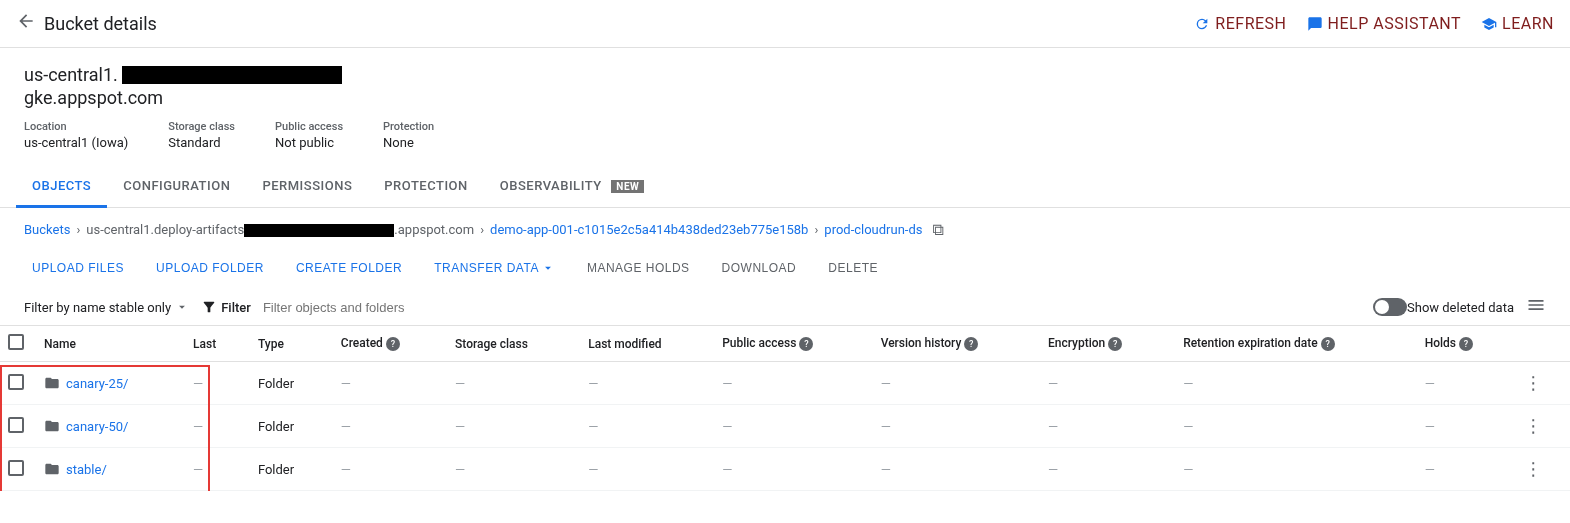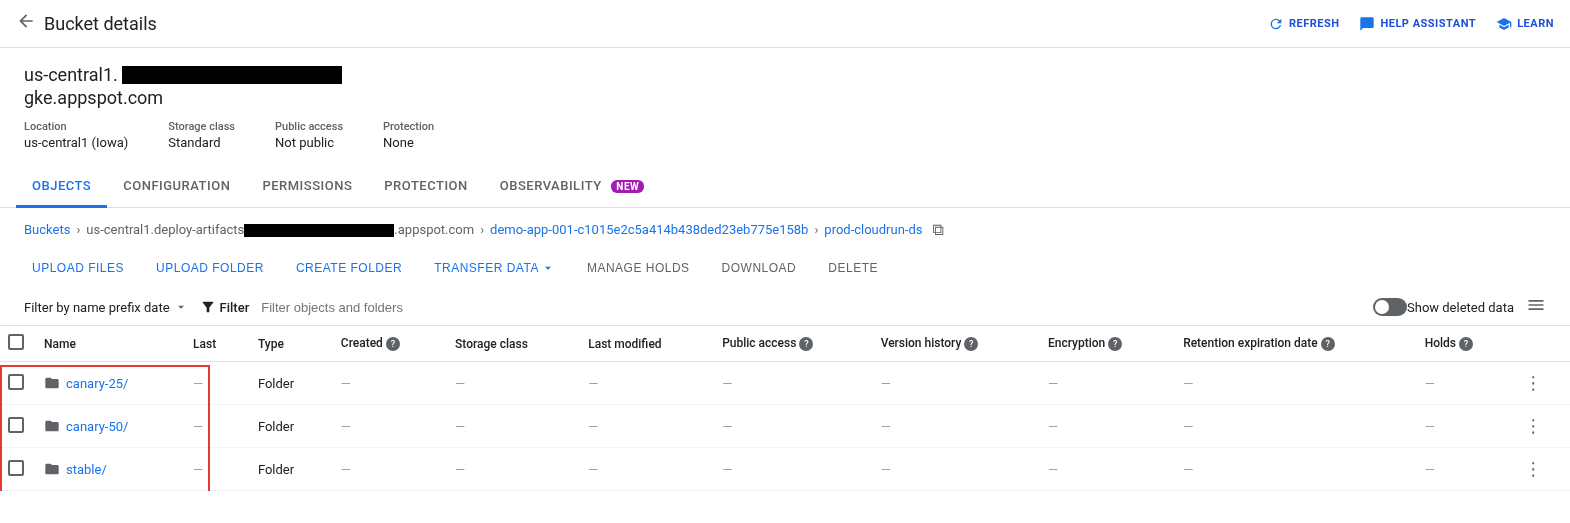--- a/index.html
+++ b/index.html
@@ -7,36 +7,36 @@
     
     
     .top-nav {
       display: flex; align-items: center; padding: 0 16px; height: 48px;
       border-bottom: 1px solid #e0e0e0;
     }
     .top-nav-left { display: flex; align-items: center; gap: 8px; flex: 1; }
     .back-btn { color: #5f6368; cursor: pointer; font-size: 20px; background: none; border: none; }
     .page-title { font-size: 18px; font-weight: 400; color: #202124; }
     .top-nav-right { display: flex; align-items: center; gap: 20px; }
-    .nav-action { display: flex; align-items: center; gap: 5px; color: #1d4ed8; font-size: 11px; font-weight: 700; cursor: pointer; text-transform: uppercase; letter-spacing: 0.5px; }
+    .nav-action { display: flex; align-items: center; gap: 5px; color: #7f1d1d; font-size: 16px; font-weight: 400; cursor: pointer; text-transform: uppercase; letter-spacing: 0.5px; }
     .nav-action svg { width: 16px; height: 16px; }
 
     
     .bucket-header { padding: 16px 24px 8px; }
     .bucket-name { font-size: 18px; font-weight: 400; color: #202124; display: flex; align-items: center; gap: 4px; }
     .bucket-name-redacted { display: inline-block; background: #000; width: 220px; height: 18px; vertical-align: middle; }
     .bucket-meta { display: flex; gap: 40px; margin-top: 12px; align-items: center; }
     .meta-item label { font-size: 11px; color: #5f6368; font-weight: 500; display: block; margin-bottom: 2px; }
     .meta-item span { font-size: 13px; color: #202124; }
 
     
     .tabs { display: flex; border-bottom: 1px solid #e0e0e0; padding: 0 16px; margin-top: 8px; }
     .tab { padding: 12px 16px; font-size: 13px; font-weight: 500; color: #5f6368; cursor: pointer; text-transform: uppercase; letter-spacing: 0.5px; border-bottom: 3px solid transparent; margin-bottom: -1px; }
     .tab.active { color: #1a73e8; border-bottom-color: #1a73e8; }
-    .tab-badge { background: #a21caf; color: #fff; font-size: 10px; font-weight: 700; padding: 1px 5px; border-radius: 6px; margin-left: 6px; vertical-align: middle; }
+    .tab-badge { background: #737373; color: #fff; font-size: 10px; font-weight: 700; padding: 1px 5px; border-radius: 0; margin-left: 6px; vertical-align: middle; }
 
     
     .breadcrumb { display: flex; align-items: center; padding: 12px 24px; gap: 6px; font-size: 13px; color: #1a73e8; flex-wrap: wrap; }
     .breadcrumb span { color: #5f6368; }
     .breadcrumb a { color: #1a73e8; cursor: pointer; text-decoration: none; }
     .breadcrumb .redacted-crumb { display: inline-block; background: #000; width: 150px; height: 13px; vertical-align: middle; }
     .copy-icon { cursor: pointer; color: #5f6368; font-size: 16px; margin-left: 4px; }
 
     
     .toolbar { display: flex; padding: 4px 24px 8px; gap: 16px; }
@@ -175,21 +175,21 @@
         <path d="M7 10l5 5 5-5z"></path>
       </svg>
   </button>
   <button class="toolbar-btn toolbar-btn-plain" style="color:#5f6368">MANAGE HOLDS</button>
   <button class="toolbar-btn toolbar-btn-plain" style="color:#5f6368">DOWNLOAD</button>
   <button class="toolbar-btn toolbar-btn-plain" style="color:#5f6368">DELETE</button>
 </div>
 
 <div class="filter-row">
   <div class="filter-prefix">
-    <span>Filter by name prefix date</span>
+    <span>Filter by name stable only</span>
     <svg width="14" height="14" viewBox="0 0 24 24" fill="#5f6368">
         <path d="M7 10l5 5 5-5z"></path>
       </svg>
   </div>
   <div class="filter-btn">
     <svg width="16" height="16" viewBox="0 0 24 24" fill="#202124">
         <path d="M4.25 5.61C6.27 8.2 10 13 10 13v6c0 .55.45 1 1 1h2c.55 0 1-.45 1-1v-6s3.72-4.8 5.74-7.39A.998.998 0 0 0 18.95 4H5.04a1 1 0 0 0-.79 1.61z"></path>
       </svg>
     <span>Filter</span>
   </div>

